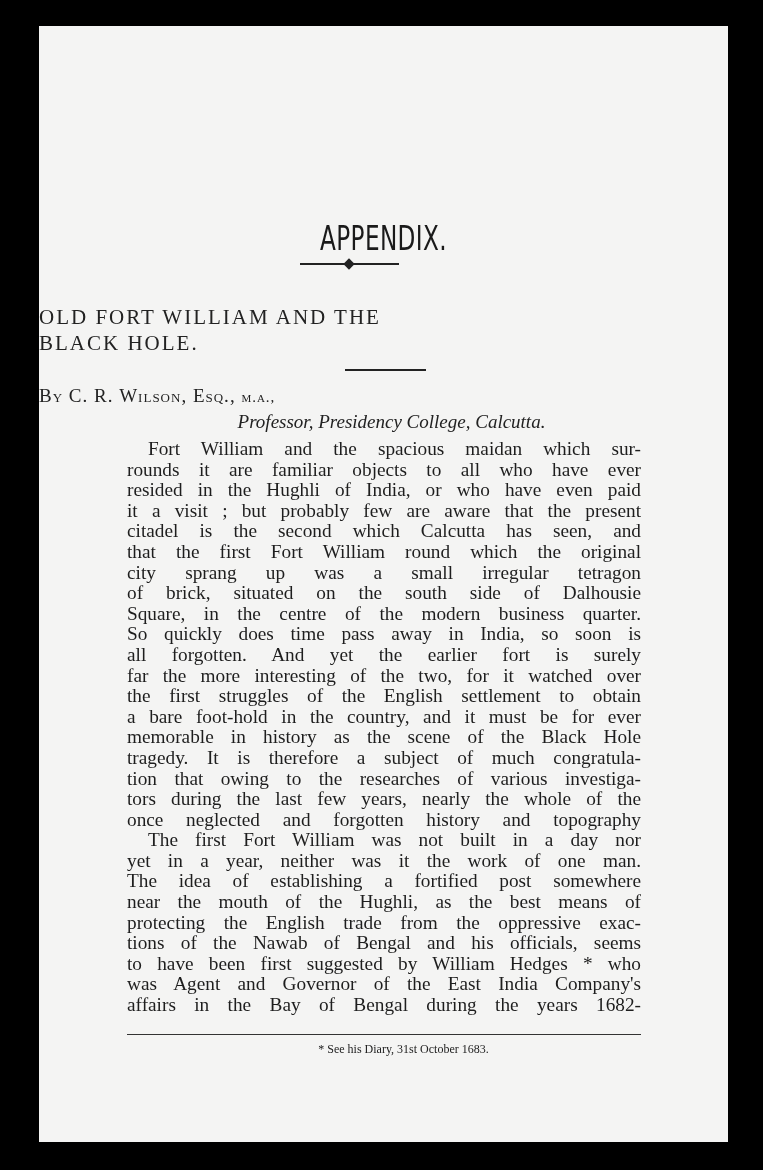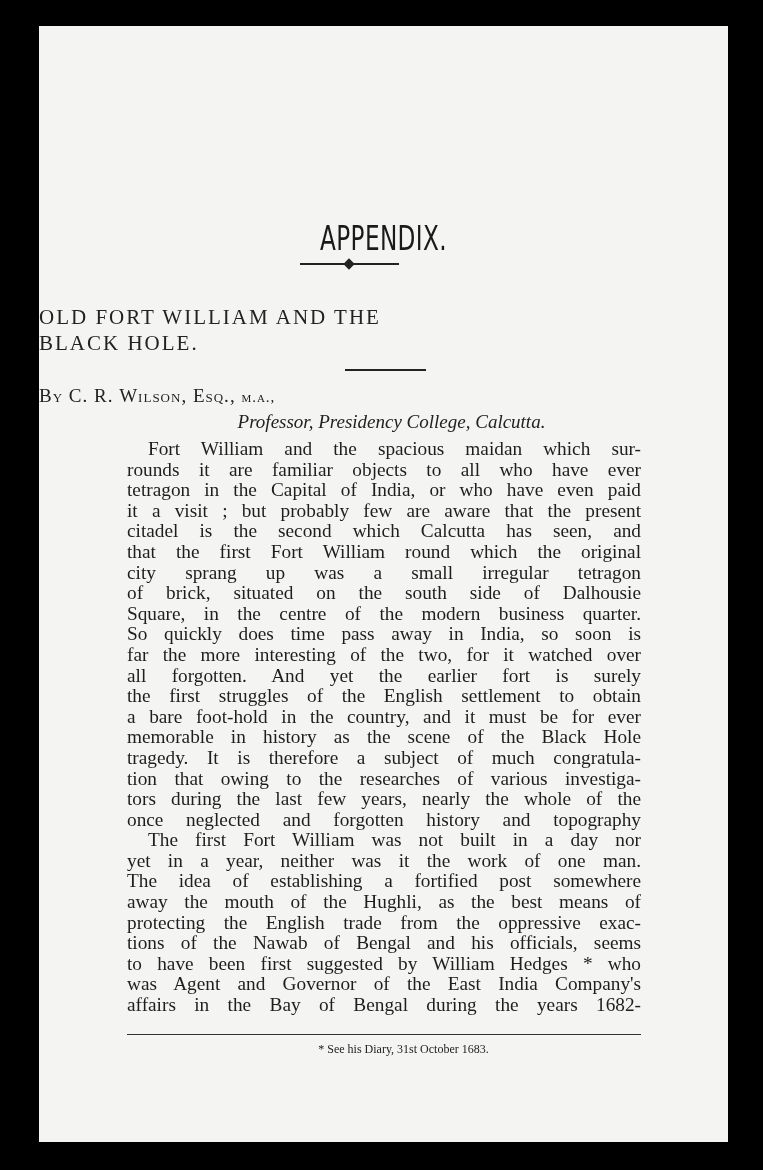--- a/index.html
+++ b/index.html
@@ -79,43 +79,43 @@
     <span class="sc">Wilson,</span>
     <span class="sc">Esq.</span><span>,</span>
     <span class="sc" style="font-size:15px;">m.a.,</span>
   </div>
   <div class="affil">Professor, Presidency College, Calcutta.</div>
 
   <div class="body">
     <div>
       <span class="line indent">Fort William and the spacious maidan which sur-</span>
       <span class="line">rounds it are familiar objects to all who have ever</span>
-      <span class="line">tetragon in the Capital of India, or who have even paid</span>
+      <span class="line">resided in the Hughli of India, or who have even paid</span>
       <span class="line">it a visit ; but probably few are aware that the present</span>
       <span class="line">citadel is the second which Calcutta has seen, and</span>
       <span class="line">that the first Fort William round which the original</span>
       <span class="line">city sprang up was a small irregular tetragon</span>
       <span class="line">of brick, situated on the south side of Dalhousie</span>
       <span class="line">Square, in the centre of the modern business quarter.</span>
       <span class="line">So quickly does time pass away in India, so soon is</span>
+      <span class="line">all forgotten. And yet the earlier fort is surely</span>
       <span class="line">far the more interesting of the two, for it watched over</span>
-      <span class="line">all forgotten. And yet the earlier fort is surely</span>
       <span class="line">the first struggles of the English settlement to obtain</span>
       <span class="line">a bare foot-hold in the country, and it must be for ever</span>
       <span class="line">memorable in history as the scene of the Black Hole</span>
       <span class="line">tragedy. It is therefore a subject of much congratula-</span>
       <span class="line">tion that owing to the researches of various investiga-</span>
       <span class="line">tors during the last few years, nearly the whole of the</span>
       <span class="line">once neglected and forgotten history and topography</span>
     </div>
     <div>
       <span class="line indent">The first Fort William was not built in a day nor</span>
       <span class="line">yet in a year, neither was it the work of one man.</span>
       <span class="line">The idea of establishing a fortified post somewhere</span>
-      <span class="line">away the mouth of the Hughli, as the best means of</span>
+      <span class="line">near the mouth of the Hughli, as the best means of</span>
       <span class="line">protecting the English trade from the oppressive exac-</span>
       <span class="line">tions of the Nawab of Bengal and his officials, seems</span>
       <span class="line">to have been first suggested by William Hedges * who</span>
       <span class="line">was Agent and Governor of the East India Company's</span>
       <span class="line">affairs in the Bay of Bengal during the years 1682-</span>
     </div>
   </div>
 
   <div class="fnrule"></div>
   <div class="footnote">* See his Diary, 31st October 1683.</div>

